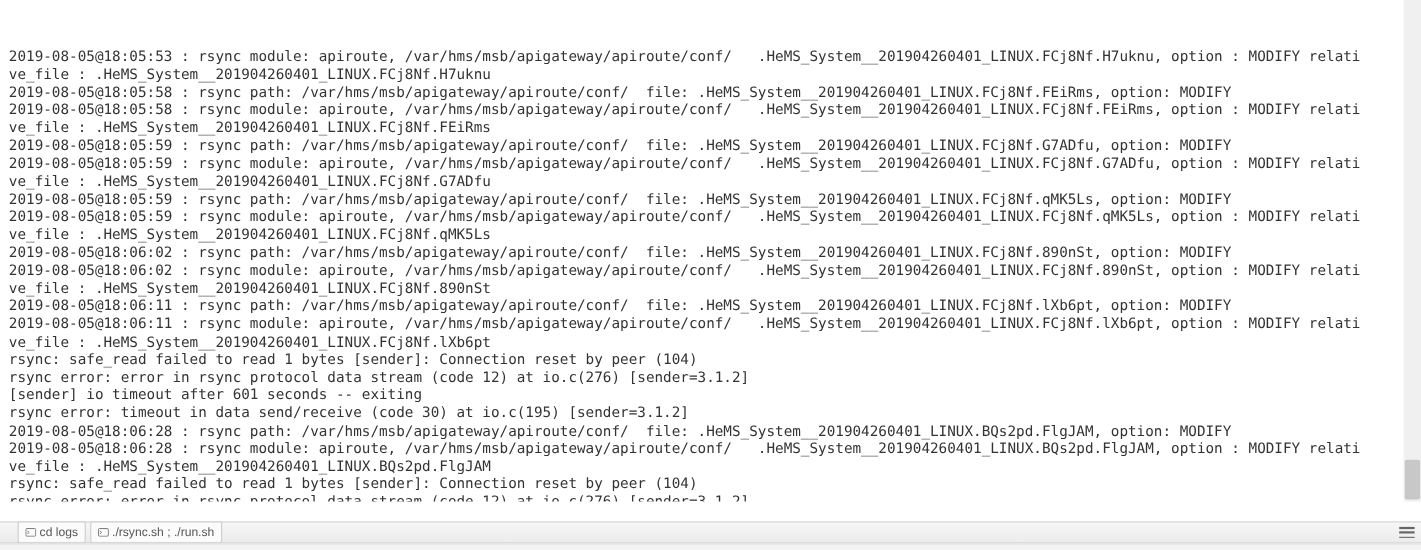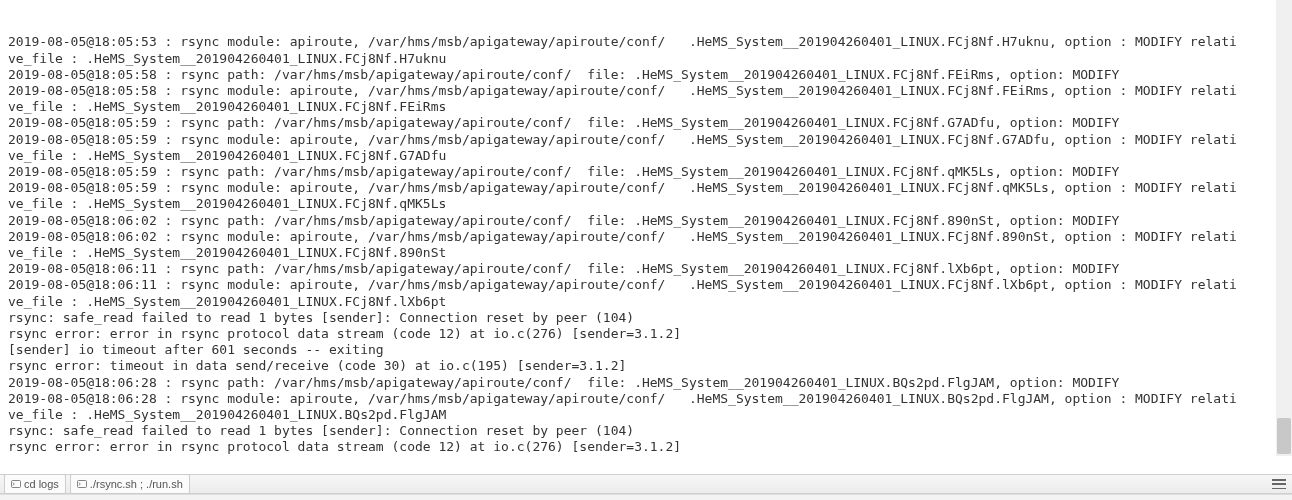--- a/index.html
+++ b/index.html
@@ -8,21 +8,21 @@
       font-size: 13px;
       line-height: 16.2px;
       background: #ffffff;
       color: #333333;
       overflow: hidden;
       width: 1292px;
       height: 500px;
       position: relative;
     }
     .terminal-area {
-      padding: 2px 8px;
+      padding: 12px 8px;
       white-space: pre;
       overflow: hidden;
       height: 456px;
     }
     .log-line {
       display: block;
     }
     .scrollbar-track {
       position: absolute;
       right: 0;
@@ -47,21 +47,21 @@
       bottom: 6px;
       height: 20px;
       background: linear-gradient(#f6f6f6, #ececec);
       border-top: 1px solid #d0d0d0;
       border-bottom: 1px solid #d0d0d0;
       display: flex;
       align-items: center;
       font-family: "Segoe UI", Tahoma, sans-serif;
       font-size: 11px;
       color: #555;
-      padding: 0 4px;
+      padding: 0 16px;
     }
     .bar-btn {
       display: flex;
       align-items: center;
       gap: 3px;
       padding: 1px 6px;
       border: 1px solid #ccc;
       border-radius: 2px;
       background: #fbfbfb;
       margin-right: 4px;

